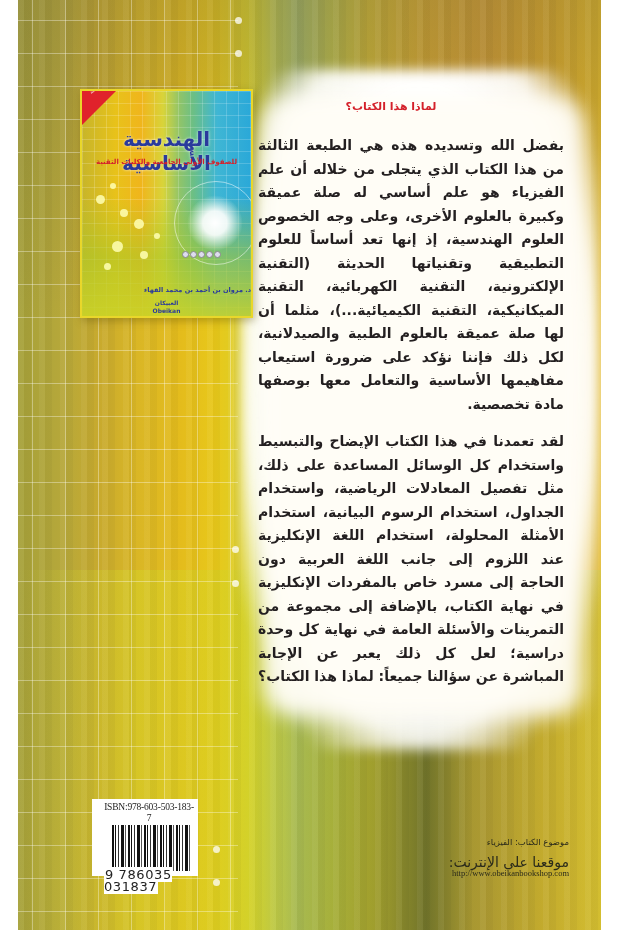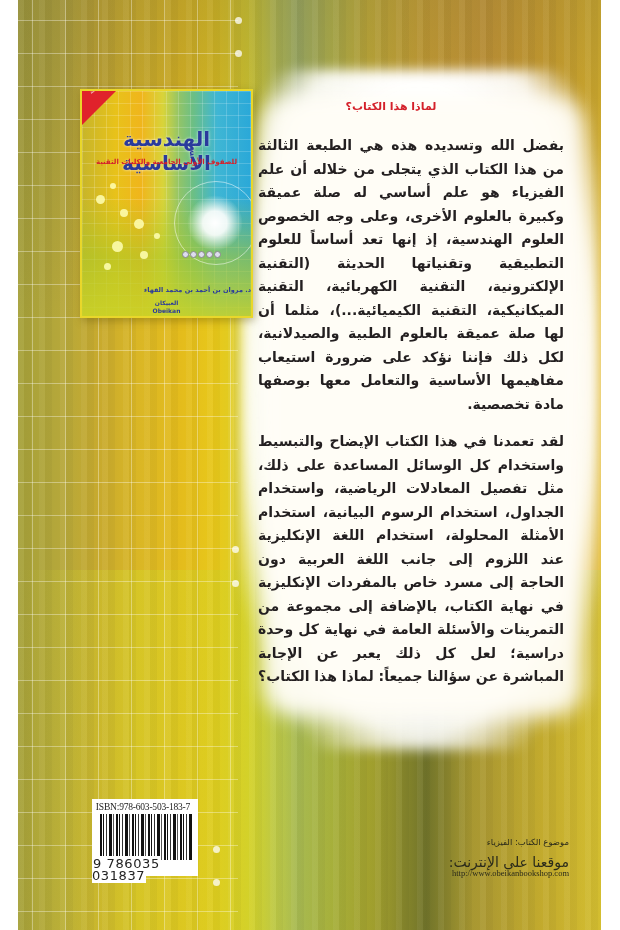--- a/index.html
+++ b/index.html
@@ -125,21 +125,21 @@
   }
   #book-thumb .thumb-publisher {
     position: absolute; left: 0; right: 0; top: 208px; text-align: center;
     font-size: 8px; color: #2a3a9c; font-weight: bold; line-height: 8px;
   }
   #book-thumb .thumb-publisher span { display: block; font-size: 6px; }
 
   
   #barcode {
     position: absolute; left: 92px; top: 799px; width: 106px; height: 77px;
-    background: #ffffff; box-sizing: border-box; padding: 3px 4px 0 0;
+    background: #ffffff; box-sizing: border-box; padding: 3px 4px 0 12px;
   }
   #barcode .isbn {
     font-family: "Liberation Serif", serif; font-size: 9.5px; color: #222; text-align: center;
     letter-spacing: -0.2px; line-height: 11px;
   }
   #barcode .bars {
     height: 46px; margin: 1px 2px 0 8px;
     background: repeating-linear-gradient(90deg,
       #111 0px, #111 2px, #fff 2px, #fff 3px, #111 3px, #111 4px, #fff 4px, #fff 6px,
       #333 6px, #333 7px, #fff 7px, #fff 9px, #111 9px, #111 12px, #fff 12px, #fff 13px,

